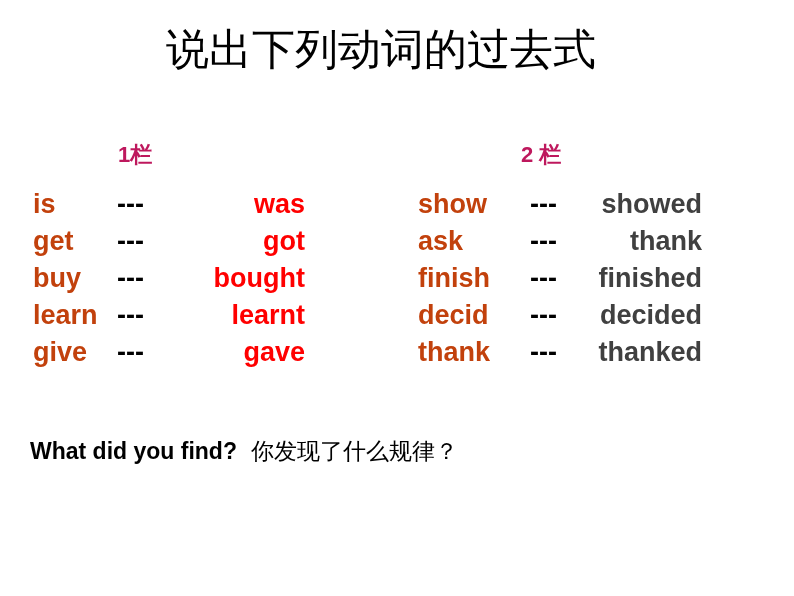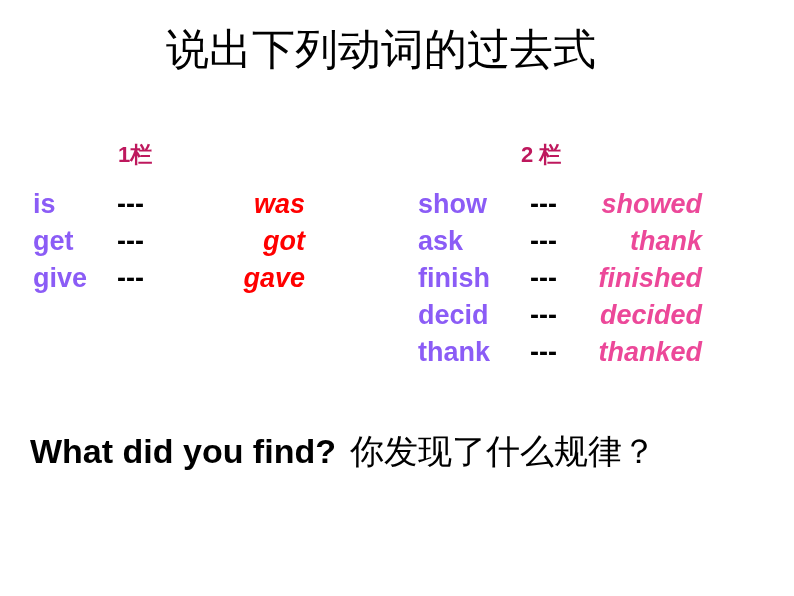--- a/index.html
+++ b/index.html
@@ -69,51 +69,50 @@
   }
   .verb-table td {
     padding: 0;
     margin: 0;
     height: 37px;
     vertical-align: baseline;
     white-space: nowrap;
   }
   .verb-table .base {
     text-align: left;
-    color: #8b5cf6;
+    color: #c2410c;
   }
   .verb-table .dash {
     text-align: left;
     color: #000000;
     font-family: "Liberation Sans", sans-serif;
   }
   .verb-table .past {
     text-align: right;
-    font-style: italic;
   }
 
   
   #table-col1 { left: 33px; top: 186px; }
   #table-col1 .base { width: 84px; }
   #table-col1 .dash { width: 62px; padding-left: 0px; }
   #table-col1 .past { width: 126px; color: #ff0000; }
 
   
   #table-col2 { left: 418px; top: 186px; }
   #table-col2 .base { width: 112px; }
   #table-col2 .dash { width: 46px; }
-  #table-col2 .past { width: 126px; color: #ec4899; }
+  #table-col2 .past { width: 126px; color: #404040; }
 
   
   .bottom-line {
     position: absolute;
     left: 30px;
     top: 430px;
     width: 752px;
-    font-size: 34px;
+    font-size: 23px;
     line-height: 42px;
     font-weight: bold;
   }
   .bottom-line .en {
     font-family: "Liberation Sans", sans-serif;
     font-weight: bold;
     color: #000000;
   }
   .bottom-line .cn {
     font-family: "DejaVu Serif", "Liberation Serif", serif;
@@ -143,20 +142,30 @@
         <td class="base">is</td>
         <td class="dash">---</td>
         <td class="past">was</td>
       </tr>
       <tr>
         <td class="base">get</td>
         <td class="dash">---</td>
         <td class="past">got</td>
       </tr>
       <tr>
+        <td class="base">buy</td>
+        <td class="dash">---</td>
+        <td class="past">bought</td>
+      </tr>
+      <tr>
+        <td class="base">learn</td>
+        <td class="dash">---</td>
+        <td class="past">learnt</td>
+      </tr>
+      <tr>
         <td class="base">give</td>
         <td class="dash">---</td>
         <td class="past">gave</td>
       </tr>
     </tbody>
   </table>
 
   <table class="verb-table" id="table-col2">
     <tbody>
       <tr>

